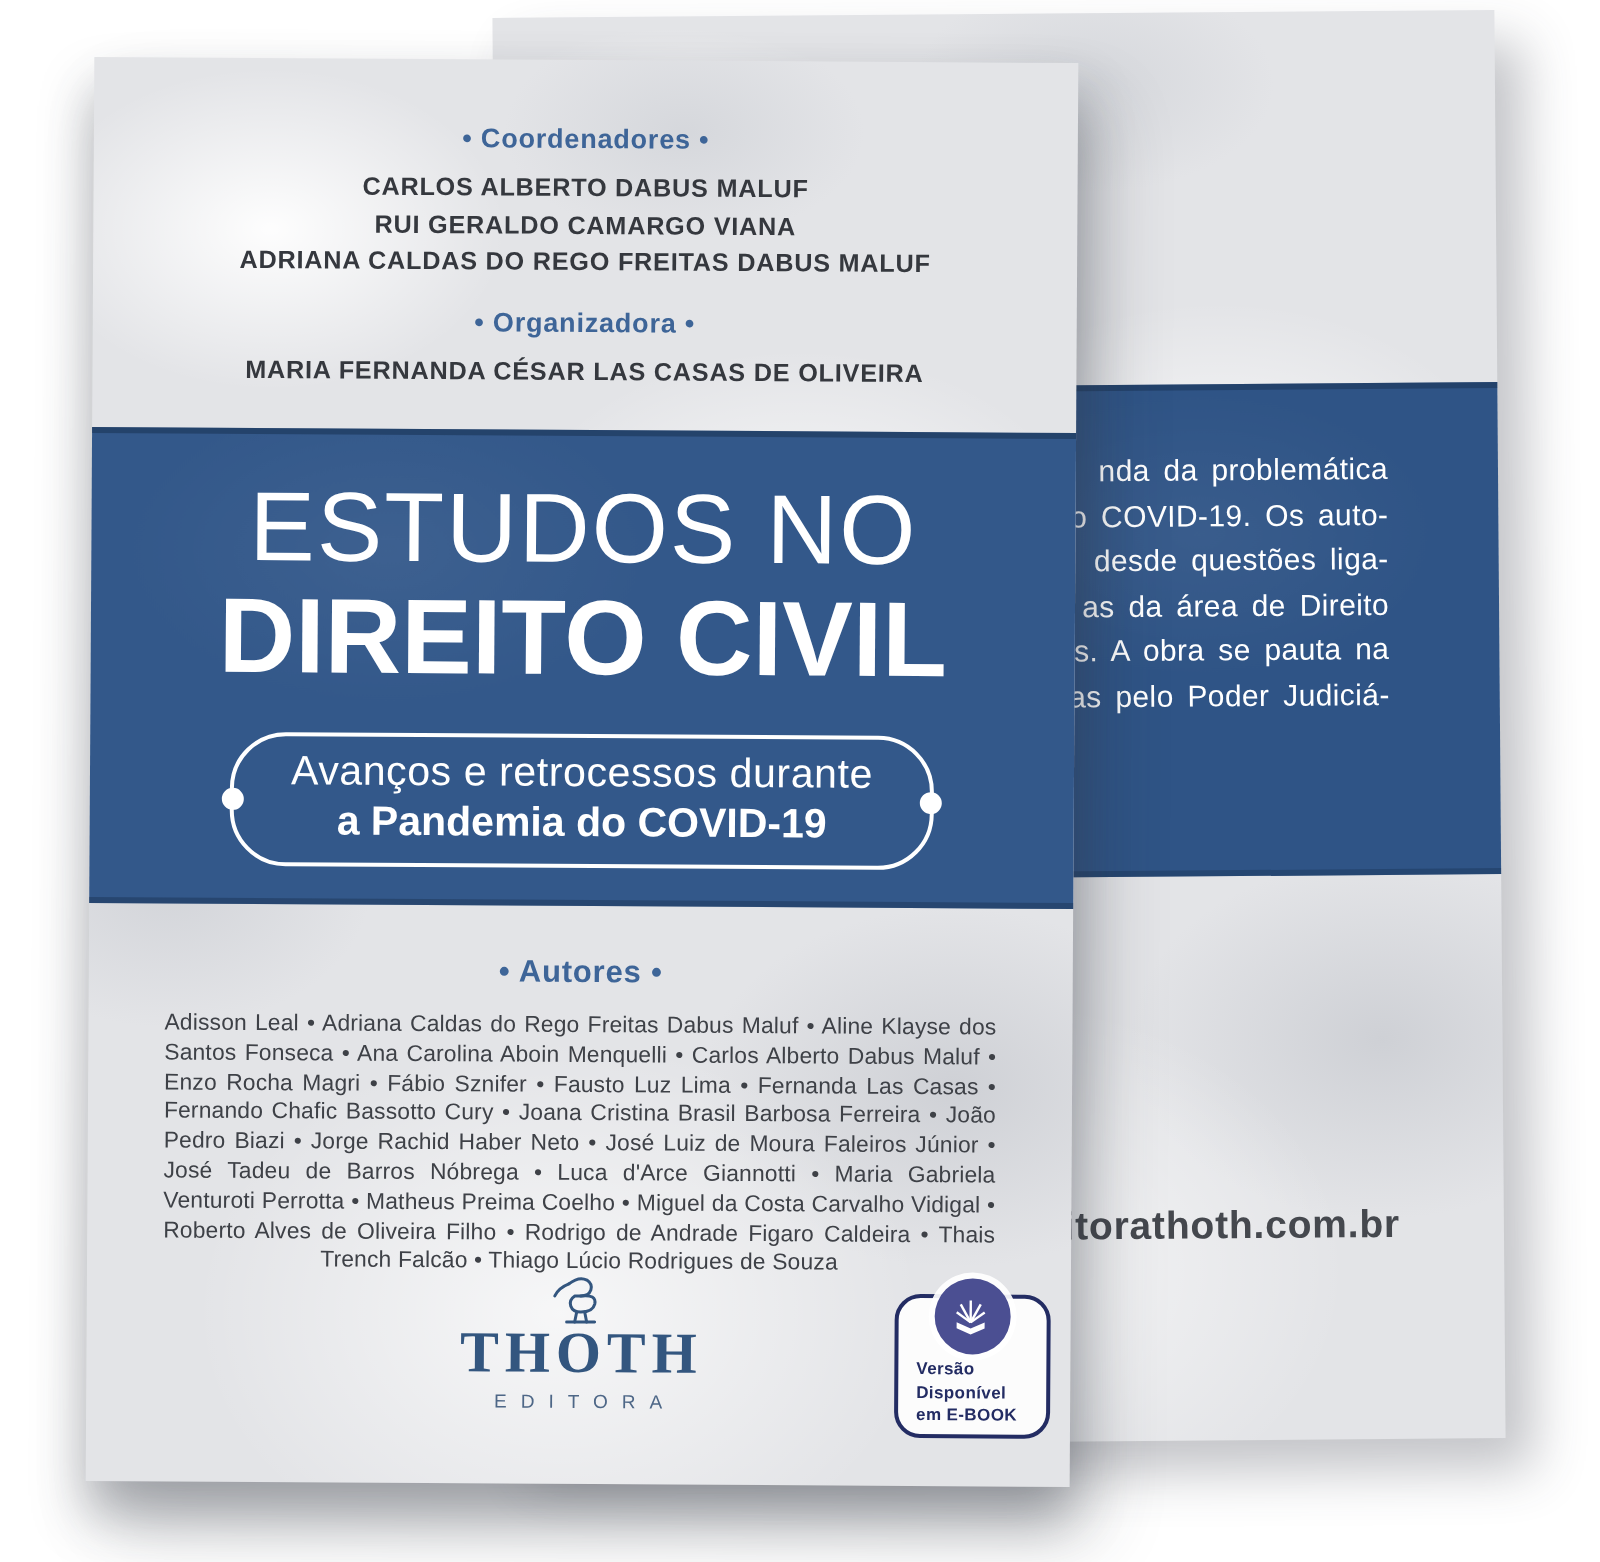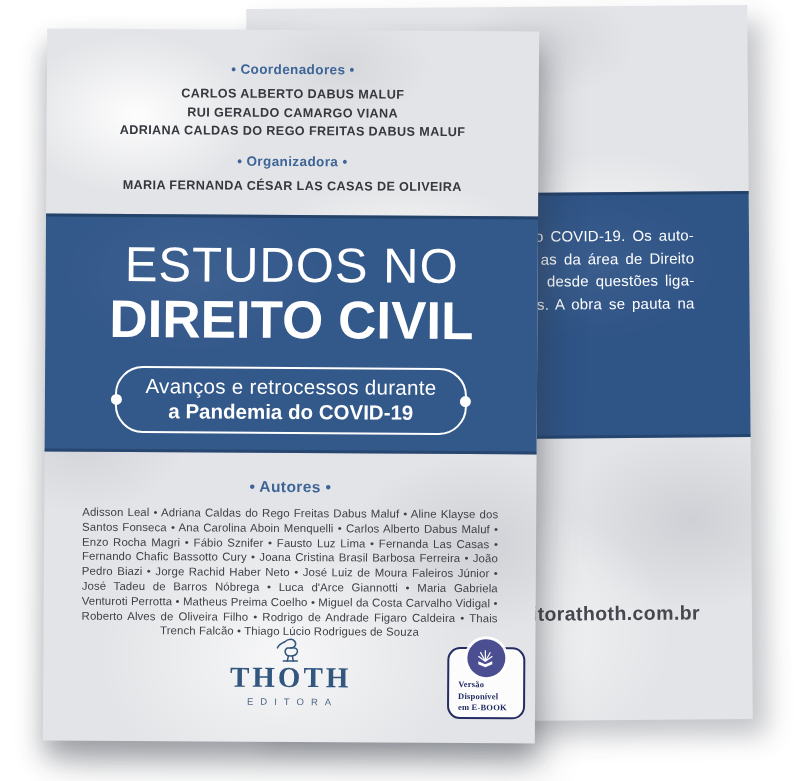--- a/index.html
+++ b/index.html
@@ -65,34 +65,36 @@
   .logo-name{font-family:"Liberation Serif",serif;font-size:29px;font-weight:bold;
     letter-spacing:3px;line-height:1;margin-top:1px;padding-left:3px;}
   .logo-tag{font-size:9.5px;letter-spacing:7px;color:#4e6787;margin-top:4px;padding-left:7px;}
 
   .ebook-badge{position:absolute;left:404px;top:616px;width:78px;height:72px;
     border:2.5px solid #232c63;border-radius:13px;background:rgba(255,255,255,.88);box-sizing:border-box;}
   .badge-circle{position:absolute;left:50%;margin-left:-19px;top:-10px;width:38px;height:38px;
     border-radius:50%;background:#4b4f92;box-shadow:0 0 0 3px rgba(255,255,255,.92);
     display:flex;align-items:center;justify-content:center;}
   .badge-text{position:absolute;left:9px;top:30px;font-size:8.5px;font-weight:bold;color:#232c63;
-    line-height:11.5px;letter-spacing:.2px;text-align:left;font-family:Liberation Serif, serif;}
+    line-height:11.5px;letter-spacing:.2px;text-align:left;}
 </style>
 </head>
 <body>
 
 <div class="scene">
 
   <div class="back-cover paper">
     <div class="back-band">
       <div class="back-excerpt">
+        <div>nda da problemática</div>
         <div>do COVID-19. Os auto-</div>
+        <div>desde questões liga-</div>
         <div>as da área de Direito</div>
-        <div>desde questões liga-</div>
         <div>os. A obra se pauta na</div>
+        <div>as pelo Poder Judiciá-</div>
       </div>
     </div>
     <div class="website">editorathoth.com.br</div>
   </div>
 
   <div class="front-cover paper">
 
     <div class="head-block">
       <div class="blue-label">• Coordenadores •</div>
       <div class="name-line">CARLOS ALBERTO DABUS MALUF</div>

